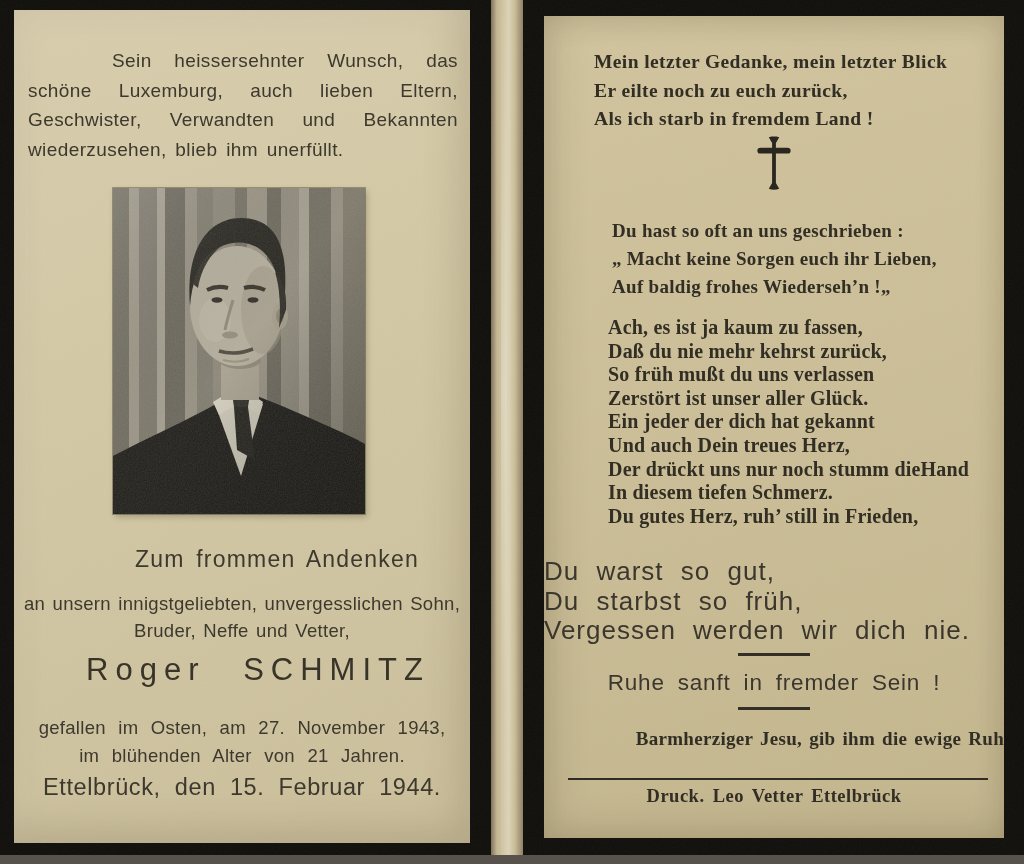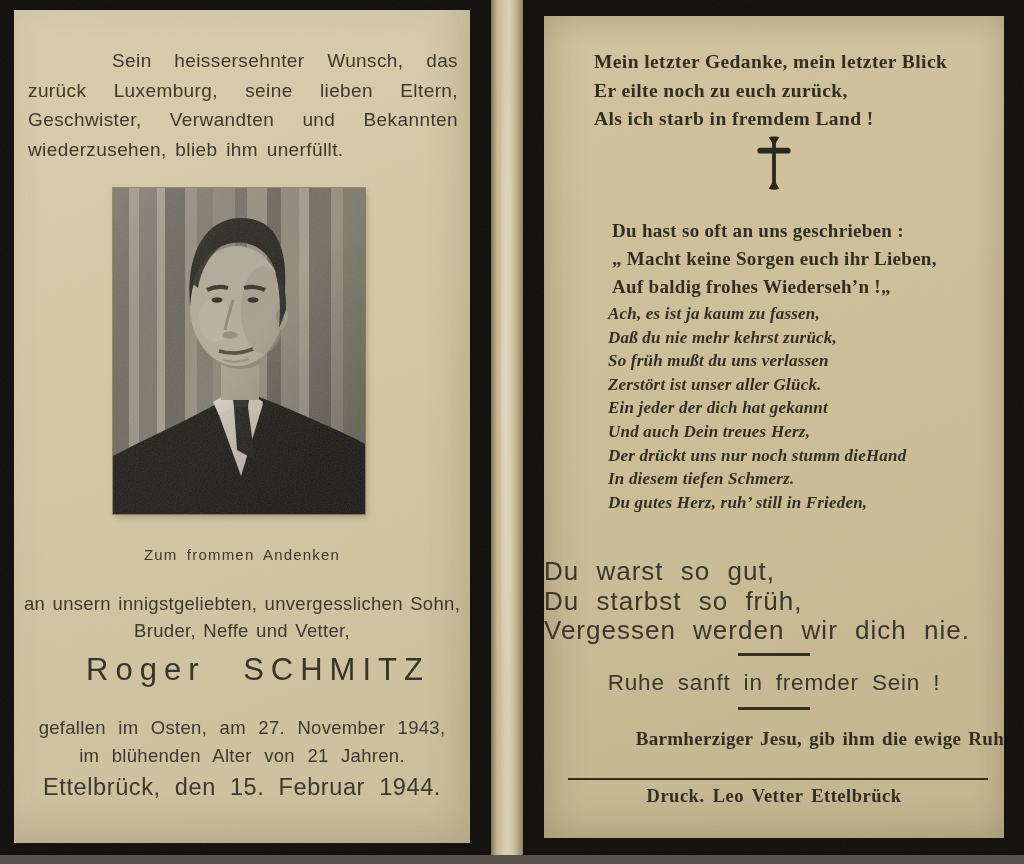--- a/index.html
+++ b/index.html
@@ -31,52 +31,52 @@
   }
   .abs{position:absolute;}
   
   .ink-sans{color:#3a352a;}
   .intro{
     left:14px;top:36px;width:430px;
     font-size:19px;line-height:29.5px;letter-spacing:.4px;word-spacing:3px;
     text-align:justify;text-indent:84px;margin:0;
   }
   .portrait{left:99px;top:178px;width:252px;height:326px;box-shadow:0 0 0 1px rgba(40,35,20,.35),2px 3px 6px rgba(40,30,10,.25);}
-  .heading{left:0;width:100%;top:536px;text-align:center;font-size:15px;letter-spacing:1.2px;word-spacing:4px;}
+  .heading{left:0;width:100%;top:536px;text-align:center;font-size:23px;letter-spacing:1.2px;word-spacing:4px;padding-left:35px;}
   .dedication{left:0;width:100%;top:580px;text-align:center;font-size:18.5px;line-height:27px;letter-spacing:.3px;word-spacing:2px;}
   .name{left:0;width:100%;top:642px;text-align:center;font-size:31px;letter-spacing:7px;word-spacing:22px;color:#353025;margin-left:16px;}
   .fallen{left:0;width:100%;top:704px;text-align:center;font-size:18.5px;line-height:27.5px;word-spacing:7px;letter-spacing:.3px;}
   .place-date{left:0;width:100%;top:764px;text-align:center;font-size:23.5px;word-spacing:7px;letter-spacing:.6px;}
   
   .ink-serif{color:#2e2a20;font-family:"Liberation Serif", serif;font-weight:bold;}
   .opening{left:50px;top:32px;font-size:19.5px;line-height:28.5px;letter-spacing:.4px;}
   .cross{left:0;width:100%;top:118px;text-align:center;}
   .poem-a{left:68px;top:201px;font-size:19px;line-height:28px;letter-spacing:.3px;}
-  .poem-b{left:64px;top:286px;font-size:17px;line-height:23.6px;letter-spacing:.2px;font-style:italic;}
+  .poem-b{left:64px;top:300px;font-size:20px;line-height:23.6px;letter-spacing:.2px;}
   .farewell{left:0;width:100%;top:541px;text-align:left;font-size:26px;line-height:29.5px;letter-spacing:1px;word-spacing:9px;color:#38332a;}
   .rule{background:#302b22;height:3px;}
   .rule-1{left:194px;top:637px;width:72px;}
   .rule-2{left:194px;top:691px;width:72px;}
   .rest-line{left:0;width:100%;top:654px;text-align:center;font-size:22.5px;letter-spacing:.8px;word-spacing:6px;color:#38332a;}
   .mercy{left:0;width:100%;top:712px;text-align:right;font-size:19px;letter-spacing:.3px;word-spacing:2px;}
   .rule-long{left:24px;top:762px;width:420px;height:2px;background:#2c2820;}
   .printer{left:0;width:100%;top:770px;text-align:center;font-size:18.5px;letter-spacing:.5px;word-spacing:3px;}
   .grain{position:absolute;inset:0;pointer-events:none;opacity:.06;}
 </style>
 </head>
 <body>
 
 <div class="scan">
 
   <div class="fold"></div>
   <div class="table-edge"></div>
 
   <div class="page page-left">
 
-    <p class="abs intro ink-sans">Sein heissersehnter Wunsch, das zurück Luxemburg, seine lieben Eltern, Geschwister, Verwandten und Bekannten wiederzusehen, blieb ihm unerfüllt.</p>
+    <p class="abs intro ink-sans">Sein heissersehnter Wunsch, das schöne Luxemburg, auch lieben Eltern, Geschwister, Verwandten und Bekannten wiederzusehen, blieb ihm unerfüllt.</p>
 
     <div class="abs portrait">
       <svg viewBox="0 0 252 326" width="252" height="326">
         <defs>
           <linearGradient id="ph-vign" x1="0" y1="0" x2="1" y2="1">
             <stop offset="0" stop-color="#ffffff" stop-opacity="0.12"></stop>
             <stop offset="0.5" stop-color="#000000" stop-opacity="0"></stop>
             <stop offset="1" stop-color="#000000" stop-opacity="0.30"></stop>
           </linearGradient>
           <filter id="ph-grain">

